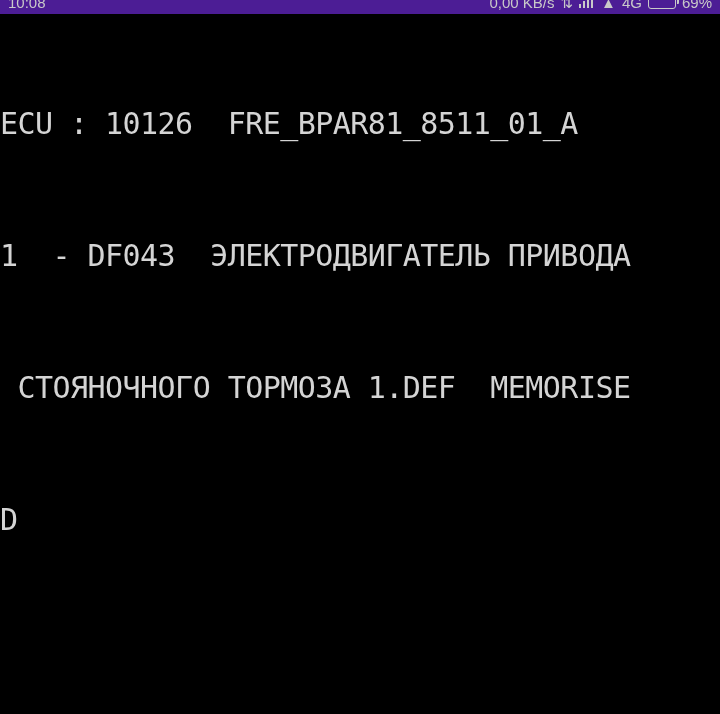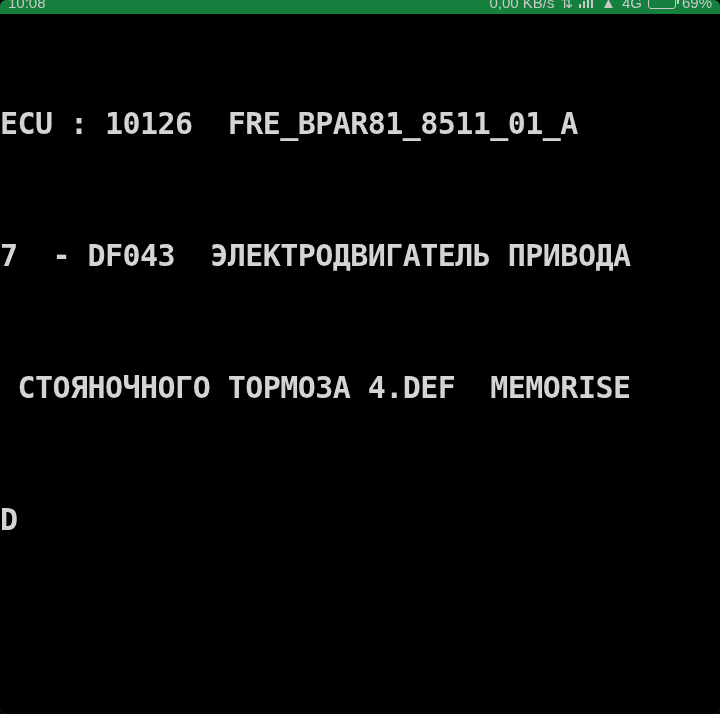--- a/index.html
+++ b/index.html
@@ -8,23 +8,22 @@
     background: #000000;
     width: 720px;
     height: 714px;
     overflow: hidden;
   }
 
   #screen {
     position: relative;
     width: 720px;
     height: 714px;
-    background: #15803d;
+    background: #4c1d95;
     overflow: hidden;
-    border-radius: 6px;
   }
 
   
   #status-bar {
     position: absolute;
     top: -10px;
     left: 0;
     width: 720px;
     height: 24px;
     display: flex;
@@ -90,21 +89,20 @@
     width: 720px;
     height: 700px;
     background: #000000;
     font-family: "DejaVu Sans Mono", "Liberation Mono", monospace;
     font-size: 30px;
     line-height: 44px;
     color: #d4d4d4;
     white-space: pre;
     letter-spacing: -0.55px;
     overflow: hidden;
-    font-weight: bold;
   }
 
   .term-line {
     height: 44px;
     white-space: pre;
     overflow: hidden;
   }
 </style>
 </head>
 <body>
@@ -126,22 +124,22 @@
         </span>
       <span class="sb-icon">▲</span>
       <span class="sb-text">4G</span>
       <span class="sb-battery"></span>
       <span class="sb-text">69%</span>
     </div>
   </div>
 
   <div id="terminal">
     <div class="term-line">ECU : 10126  FRE_BPAR81_8511_01_A</div>
-    <div class="term-line">7  - DF043  ЭЛЕКТРОДВИГАТЕЛЬ ПРИВОДА</div>
-    <div class="term-line"> СТОЯНОЧНОГО ТОРМОЗА 4.DEF  MEMORISE</div>
+    <div class="term-line">1  - DF043  ЭЛЕКТРОДВИГАТЕЛЬ ПРИВОДА</div>
+    <div class="term-line"> СТОЯНОЧНОГО ТОРМОЗА 1.DEF  MEMORISE</div>
     <div class="term-line">D</div>
     
     
     
     
     
     
     
     
   </div>

